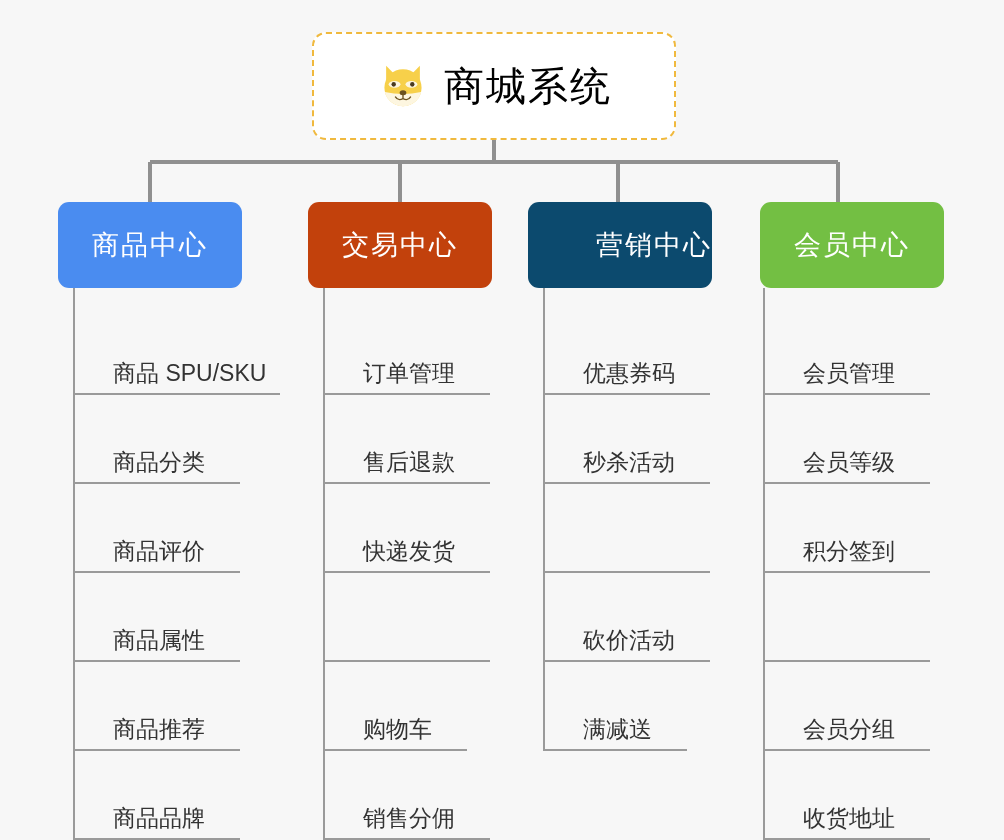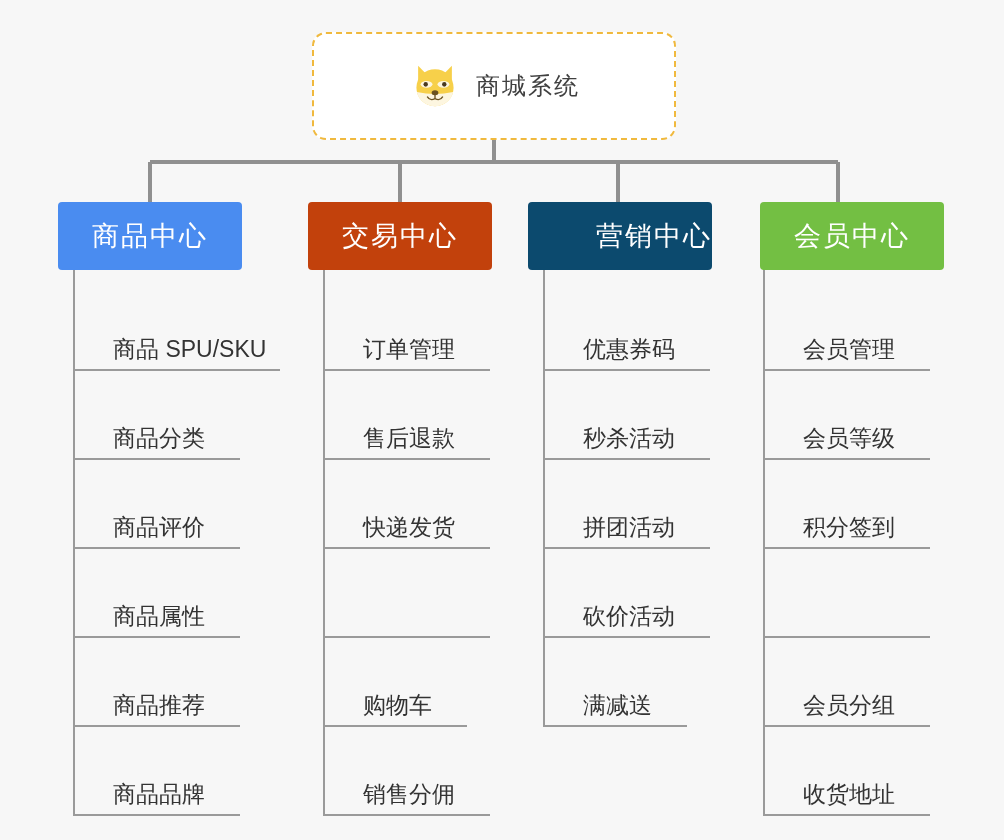--- a/index.html
+++ b/index.html
@@ -37,22 +37,22 @@
     justify-content: center;
     gap: 14px;
   }
   .root-emoji {
     width: 54px;
     height: 54px;
     flex: 0 0 auto;
     display: block;
   }
   .root-title {
-    font-size: 24px;
-    color: #404040;
+    font-size: 40px;
+    color: #000000;
     letter-spacing: 2px;
     line-height: 1;
     white-space: nowrap;
   }
 
   
   .connector-layer {
     position: absolute;
     left: 0;
     top: 0;
@@ -72,40 +72,40 @@
     position: absolute;
     top: 0;
     width: 220px;
   }
   .column.c0 { left: 58px; }
   .column.c1 { left: 308px; }
   .column.c2 { left: 528px; }
   .column.c3 { left: 748px; }
 
   .cat-box {
-    height: 68px;
-    border-radius: 4px;
+    height: 86px;
+    border-radius: 11px;
     display: flex;
     align-items: center;
     justify-content: center;
     color: #ffffff;
     font-size: 27px;
     letter-spacing: 2px;
     box-sizing: border-box;
   }
   .column.c0 .cat-box { width: 184px; }
   .column.c1 .cat-box { width: 184px; }
   .column.c2 .cat-box { width: 184px; }
   .column.c3 .cat-box { width: 184px; }
 
   
   .leaf-list {
     position: relative;
     margin-top: 0;
-    padding-top: 12px;
+    padding-top: 18px;
     margin-left: 15px;
     border-left: 2px solid #9a9a9a;
     width: 205px;
     box-sizing: border-box;
   }
   .leaf-item {
     position: relative;
     height: 89px;
     box-sizing: border-box;
     display: flex;
@@ -232,21 +232,20 @@
         <div class="leaf-item">
           <span class="leaf-underline" style="width: 165px;"></span>
           <span class="leaf-label">优惠券码</span>
         </div>
         <div class="leaf-item">
           <span class="leaf-underline" style="width: 165px;"></span>
           <span class="leaf-label">秒杀活动</span>
         </div>
         <div class="leaf-item">
           <span class="leaf-underline" style="width: 165px;"></span>
-          <span class="leaf-label">拼团活动</span>
         </div>
         <div class="leaf-item">
           <span class="leaf-underline" style="width: 165px;"></span>
           <span class="leaf-label">砍价活动</span>
         </div>
         <div class="leaf-item">
           <span class="leaf-underline" style="width: 142px;"></span>
           <span class="leaf-label">满减送</span>
         </div>
       </div>

